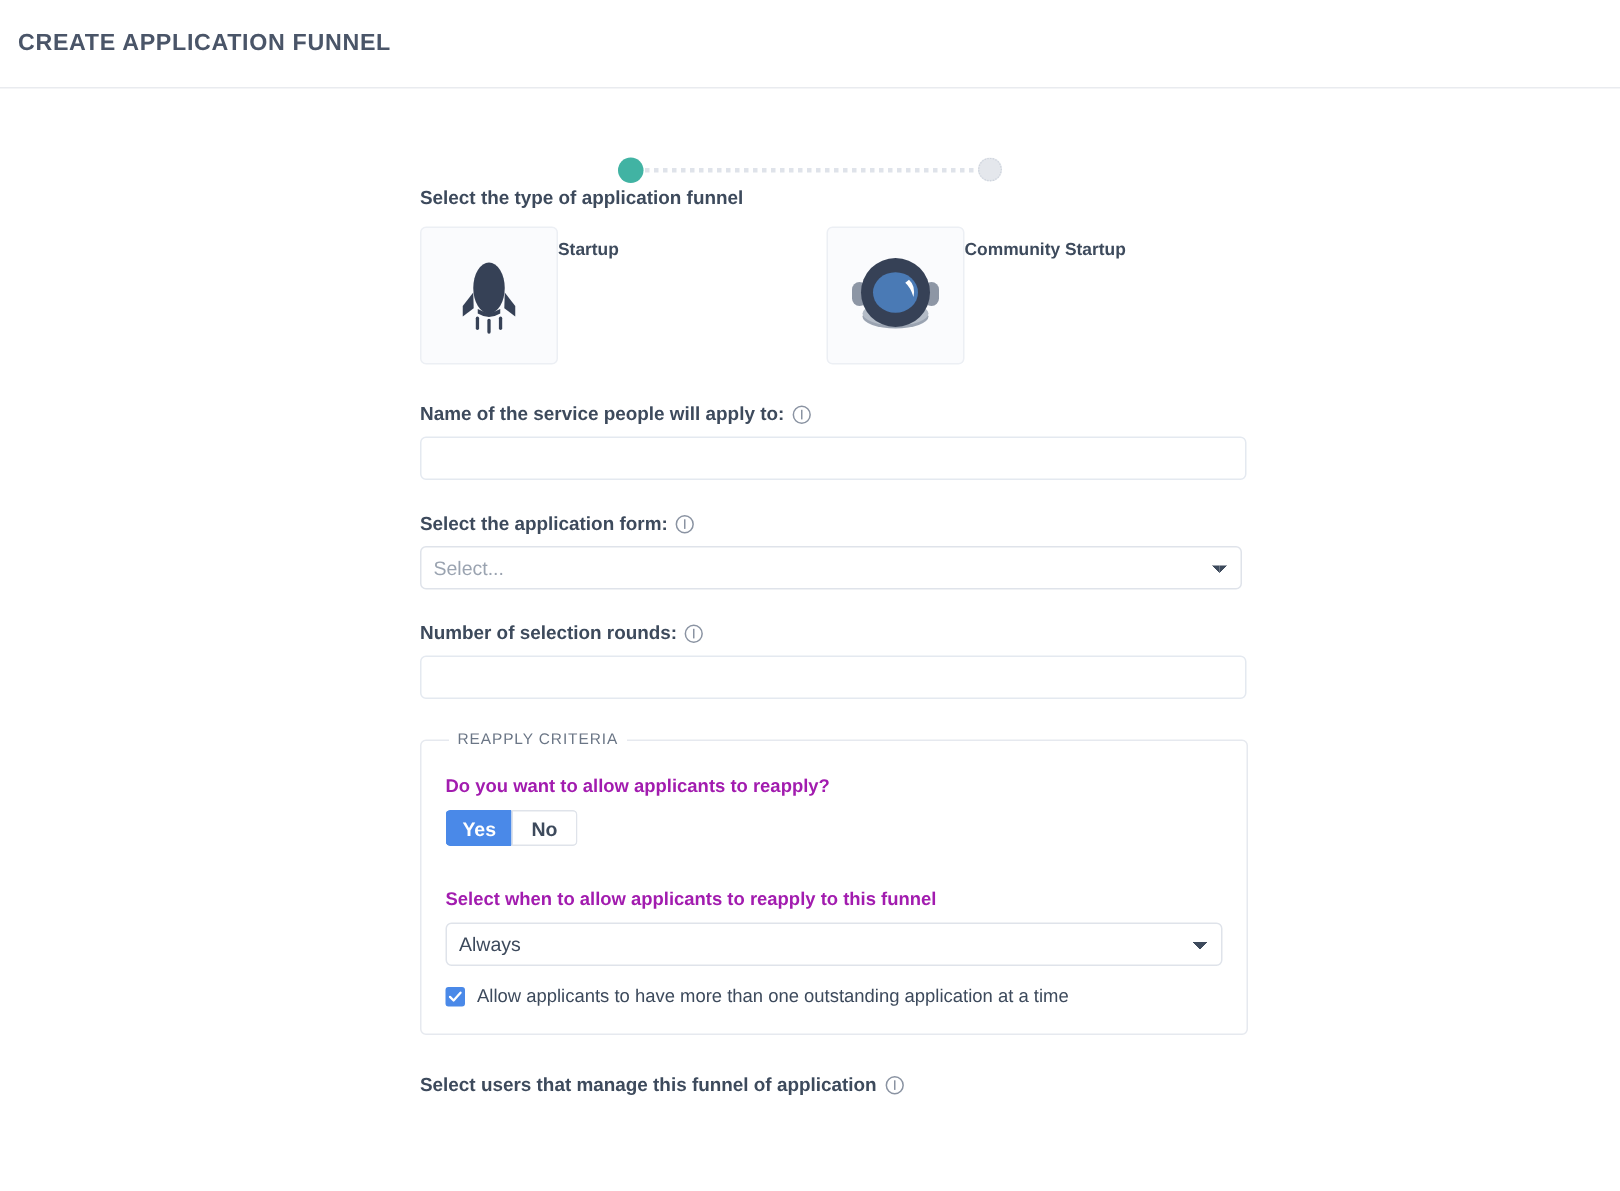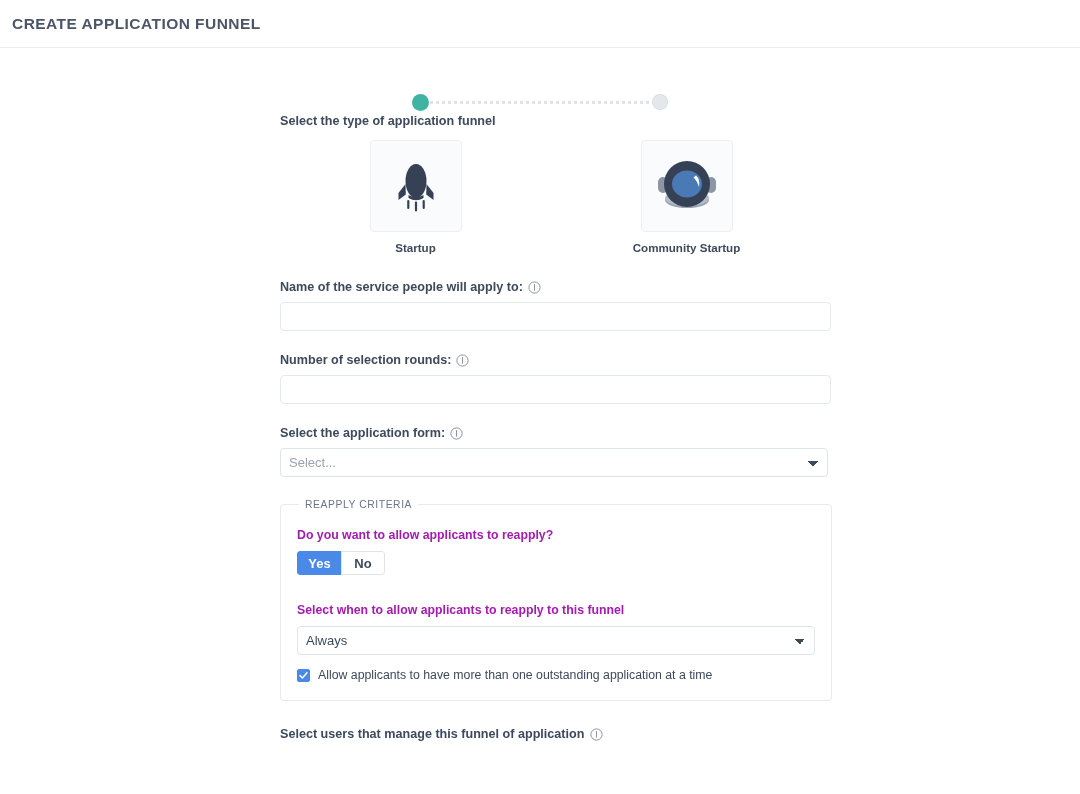--- a/index.html
+++ b/index.html
@@ -9,21 +9,21 @@
     width: 1080px;
     height: 794px;
     background: #ffffff;
     font-family: "Liberation Sans", sans-serif;
     color: #3d4a5c;
     overflow: hidden;
   }
 
   
   .page-header {
-    height: 48px;
+    height: 59px;
     border-bottom: 1px solid #e9ebef;
     display: flex;
     align-items: center;
     padding: 0 0 0 12px;
     background: #ffffff;
   }
   .page-title {
     font-size: 15.5px;
     font-weight: bold;
     letter-spacing: 0.45px;
@@ -90,22 +90,21 @@
 
   
   .type-cards {
     display: flex;
     gap: 0;
     margin-bottom: 26px;
   }
   .type-card-slot {
     width: 271px;
     display: flex;
-    flex-direction: column;
-    align-items: center;
+    flex-direction: row;
   }
   .type-card {
     width: 92px;
     height: 92px;
     background: #fafbfd;
     border: 1px solid #eceff4;
     border-radius: 4px;
     display: flex;
     align-items: center;
     justify-content: center;
@@ -325,44 +324,44 @@
           <circle cx="6.5" cy="6.5" r="5.6" fill="none" stroke="#8a93a2" stroke-width="1"></circle>
           <rect x="6" y="3.2" width="1" height="6.4" fill="#8a93a2"></rect>
         </svg>
       </span>
     </div>
     <input class="text-input" type="text" value="" style="">
   </div>
 
   <div class="field-group">
     <div class="field-label">
+      <span>Select the application form:</span>
+      <span class="info-icon">
+        <svg width="13" height="13" viewBox="0 0 13 13">
+          <circle cx="6.5" cy="6.5" r="5.6" fill="none" stroke="#8a93a2" stroke-width="1"></circle>
+          <rect x="6" y="3.2" width="1" height="6.4" fill="#8a93a2"></rect>
+        </svg>
+      </span>
+    </div>
+    <select class="select-input placeholder">
+      <option>Select...</option>
+    </select>
+  </div>
+
+  <div class="field-group">
+    <div class="field-label">
       <span>Number of selection rounds:</span>
       <span class="info-icon">
         <svg width="13" height="13" viewBox="0 0 13 13">
           <circle cx="6.5" cy="6.5" r="5.6" fill="none" stroke="#8a93a2" stroke-width="1"></circle>
           <rect x="6" y="3.2" width="1" height="6.4" fill="#8a93a2"></rect>
         </svg>
       </span>
     </div>
     <input class="text-input" type="text" value="" style="">
-  </div>
-
-  <div class="field-group">
-    <div class="field-label">
-      <span>Select the application form:</span>
-      <span class="info-icon">
-        <svg width="13" height="13" viewBox="0 0 13 13">
-          <circle cx="6.5" cy="6.5" r="5.6" fill="none" stroke="#8a93a2" stroke-width="1"></circle>
-          <rect x="6" y="3.2" width="1" height="6.4" fill="#8a93a2"></rect>
-        </svg>
-      </span>
-    </div>
-    <select class="select-input placeholder">
-      <option>Select...</option>
-    </select>
   </div>
 
   <fieldset class="reapply-fieldset">
     <legend class="reapply-legend">REAPPLY CRITERIA</legend>
 
     <div class="sub-label">Do you want to allow applicants to reapply?</div>
 
     <div class="toggle-group">
       <div class="toggle-btn active">Yes</div>
       <div class="toggle-btn">No</div>

